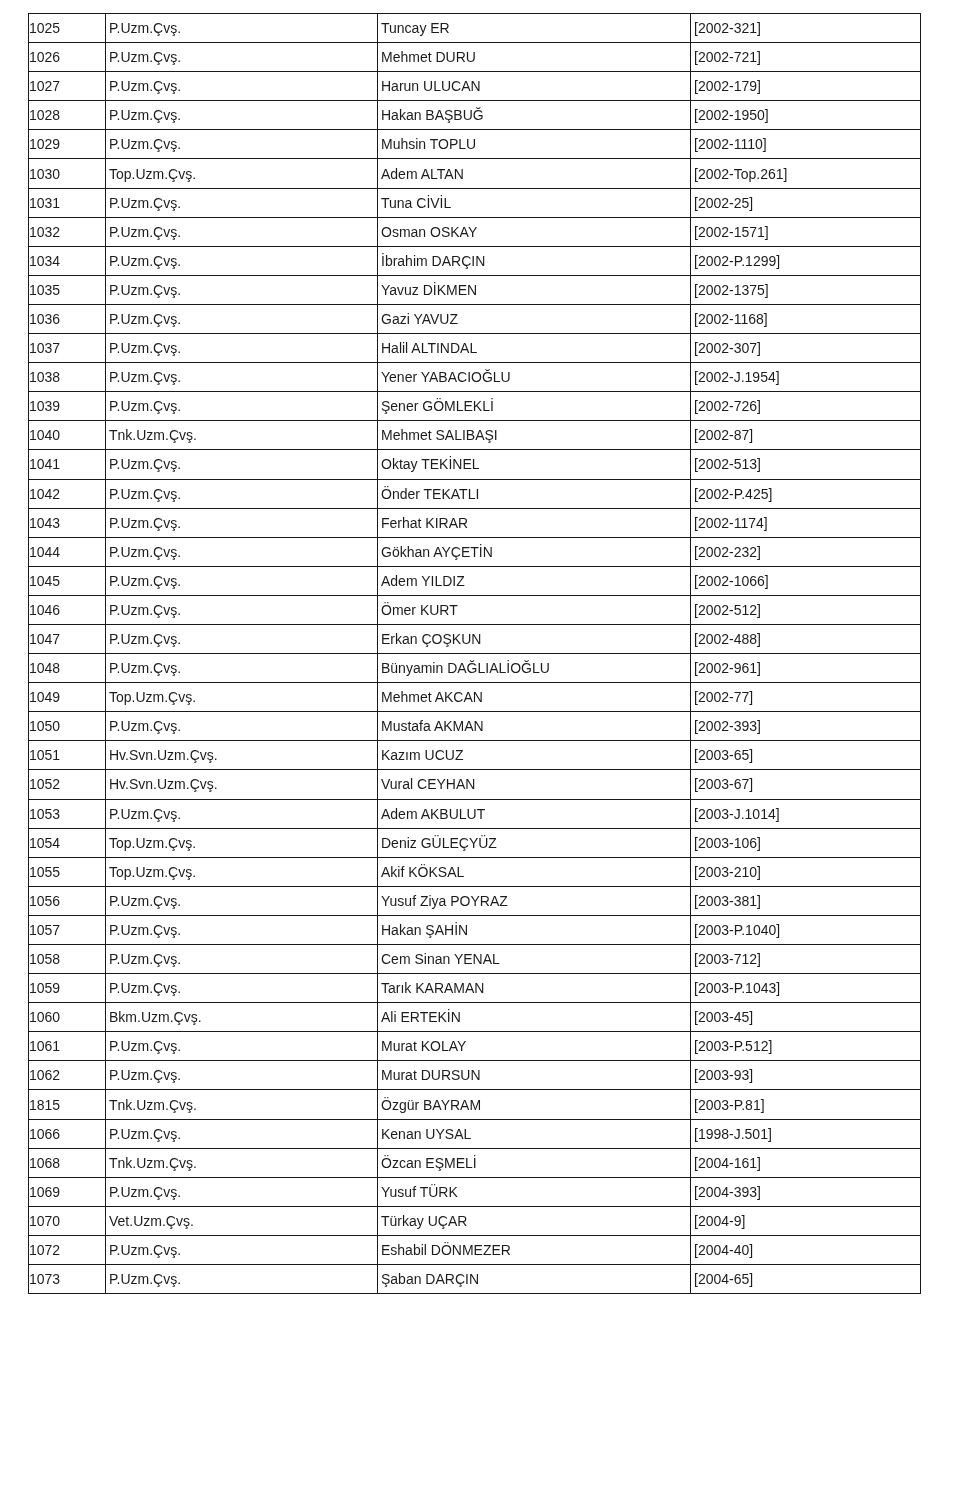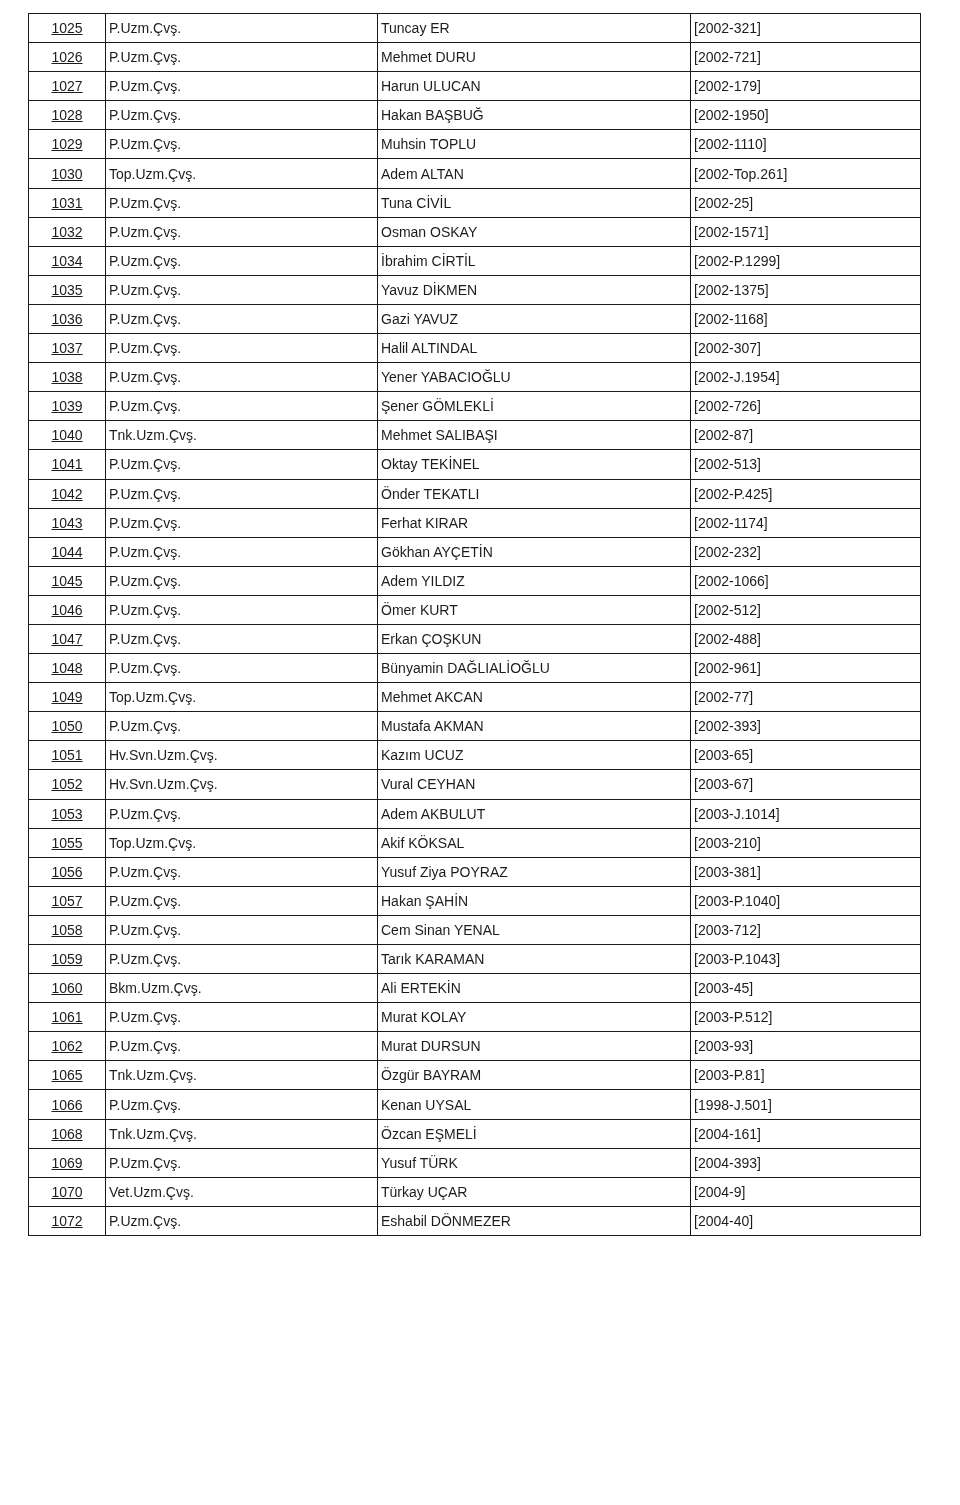--- a/index.html
+++ b/index.html
@@ -4,21 +4,21 @@
   <style>
     html, body { margin: 0; padding: 0; background: #ffffff; }
     body { width: 960px; height: 1505px; position: relative; overflow: hidden; font-family: "Liberation Sans", sans-serif; }
     .sheet { position: absolute; left: 28px; top: 13px; width: 892px; }
     table { border-collapse: collapse; width: 892px; table-layout: fixed; }
     col.c-no { width: 77px; }
     col.c-rank { width: 272px; }
     col.c-name { width: 313px; }
     col.c-code { width: 230px; }
     td { border: 1.5px solid #1a1a1a; height: 28.1px; padding: 0 3px; font-size: 14px; color: #1c1c1c; white-space: nowrap; overflow: hidden; line-height: 28px; }
-    td.no { text-align: center; padding: 0; text-decoration: underline; }
+    td.no { padding: 0; }
     td.rank, td.name, td.code { text-align: left; }
   </style>
 </head>
 <body>
 
 <div class="sheet">
   <table>
     <colgroup>
       <col class="c-no">
         <col class="c-rank">
@@ -70,21 +70,21 @@
         </tr>
         <tr>
           <td class="no">1032</td>
           <td class="rank">P.Uzm.Çvş.</td>
           <td class="name">Osman OSKAY</td>
           <td class="code">[2002-1571]</td>
         </tr>
         <tr>
           <td class="no">1034</td>
           <td class="rank">P.Uzm.Çvş.</td>
-          <td class="name">İbrahim CİRTİL</td>
+          <td class="name">İbrahim DARÇIN</td>
           <td class="code">[2002-P.1299]</td>
         </tr>
         <tr>
           <td class="no">1035</td>
           <td class="rank">P.Uzm.Çvş.</td>
           <td class="name">Yavuz DİKMEN</td>
           <td class="code">[2002-1375]</td>
         </tr>
         <tr>
           <td class="no">1036</td>
@@ -188,20 +188,26 @@
           <td class="name">Vural CEYHAN</td>
           <td class="code">[2003-67]</td>
         </tr>
         <tr>
           <td class="no">1053</td>
           <td class="rank">P.Uzm.Çvş.</td>
           <td class="name">Adem AKBULUT</td>
           <td class="code">[2003-J.1014]</td>
         </tr>
         <tr>
+          <td class="no">1054</td>
+          <td class="rank">Top.Uzm.Çvş.</td>
+          <td class="name">Deniz GÜLEÇYÜZ</td>
+          <td class="code">[2003-106]</td>
+        </tr>
+        <tr>
           <td class="no">1055</td>
           <td class="rank">Top.Uzm.Çvş.</td>
           <td class="name">Akif KÖKSAL</td>
           <td class="code">[2003-210]</td>
         </tr>
         <tr>
           <td class="no">1056</td>
           <td class="rank">P.Uzm.Çvş.</td>
           <td class="name">Yusuf Ziya POYRAZ</td>
           <td class="code">[2003-381]</td>
@@ -236,21 +242,21 @@
           <td class="name">Murat KOLAY</td>
           <td class="code">[2003-P.512]</td>
         </tr>
         <tr>
           <td class="no">1062</td>
           <td class="rank">P.Uzm.Çvş.</td>
           <td class="name">Murat DURSUN</td>
           <td class="code">[2003-93]</td>
         </tr>
         <tr>
-          <td class="no">1065</td>
+          <td class="no">1815</td>
           <td class="rank">Tnk.Uzm.Çvş.</td>
           <td class="name">Özgür BAYRAM</td>
           <td class="code">[2003-P.81]</td>
         </tr>
         <tr>
           <td class="no">1066</td>
           <td class="rank">P.Uzm.Çvş.</td>
           <td class="name">Kenan UYSAL</td>
           <td class="code">[1998-J.501]</td>
         </tr>
@@ -270,16 +276,22 @@
           <td class="no">1070</td>
           <td class="rank">Vet.Uzm.Çvş.</td>
           <td class="name">Türkay UÇAR</td>
           <td class="code">[2004-9]</td>
         </tr>
         <tr>
           <td class="no">1072</td>
           <td class="rank">P.Uzm.Çvş.</td>
           <td class="name">Eshabil DÖNMEZER</td>
           <td class="code">[2004-40]</td>
+        </tr>
+        <tr>
+          <td class="no">1073</td>
+          <td class="rank">P.Uzm.Çvş.</td>
+          <td class="name">Şaban DARÇIN</td>
+          <td class="code">[2004-65]</td>
         </tr>
       </tbody>
   </table>
 </div>
 
 </body></html>

